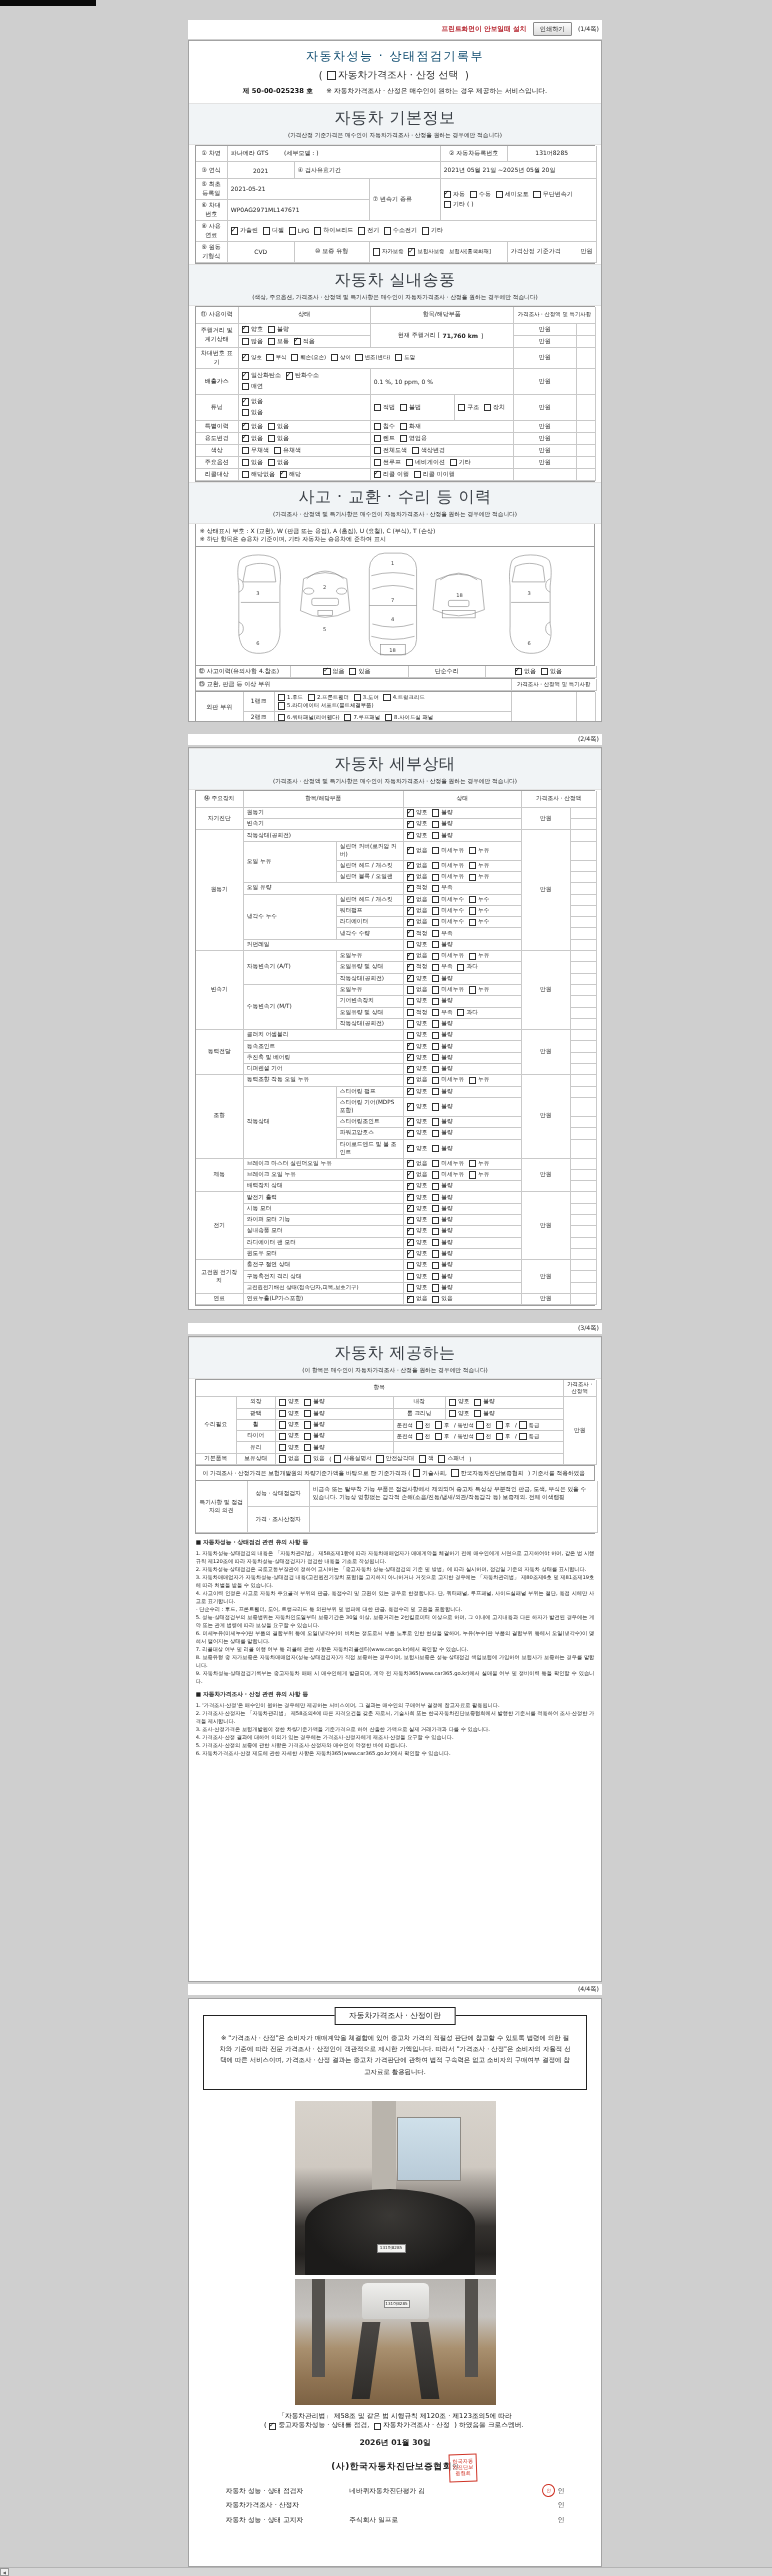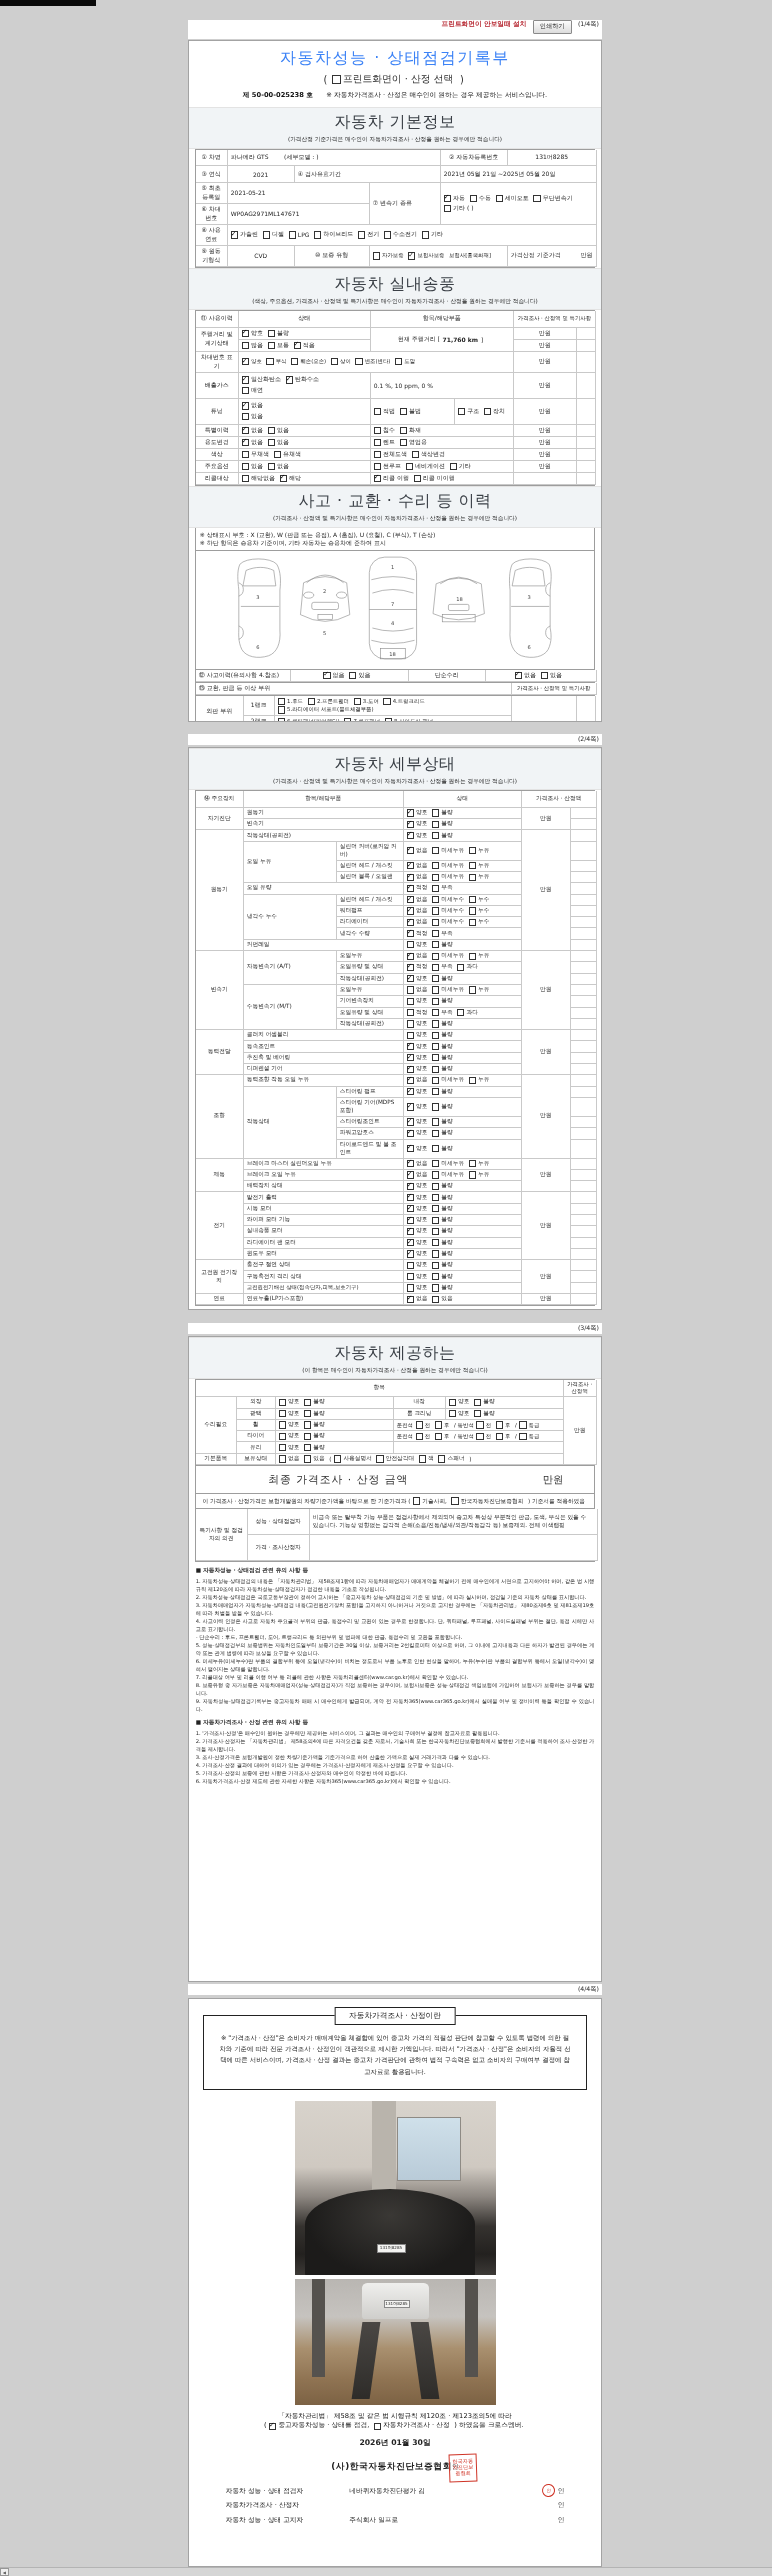--- a/index.html
+++ b/index.html
@@ -1,30 +1,30 @@
 <!DOCTYPE html>
 <html style="font-size:8.2px"><head>
 <meta charset="utf-8">
 <style>
   html,body{margin:0;padding:0}
   body{width:773px;height:2576px;position:relative;background:#cfcfcf;font-family:"DejaVu Sans","Liberation Sans",sans-serif;color:#222;overflow:hidden}
   .black-strip{position:absolute;left:0;top:0;width:96px;height:6.2px;background:#0a0a0a}
   .stage{position:absolute;left:188px;top:0;width:414px}
-  .topbar{position:absolute;top:19.6px;left:0;width:414px;height:19.6px;background:#fff;box-sizing:border-box;display:flex;align-items:flex-start;justify-content:flex-end;gap:6.2px;padding:0 3.1px}
+  .topbar{position:absolute;top:19.6px;left:0;width:414px;height:19.6px;background:#fff;box-sizing:border-box;display:flex;align-items:center;justify-content:flex-end;gap:6.2px;padding:0 3.1px}
   .hint{color:#b5232d;font-weight:bold;font-size:6.7px}
   .printbtn{font-size:6.2px;color:#222;background:linear-gradient(#fdfdfd,#dcdcdc);border:0.5px solid #8a8a8a;padding:1.5px 6.2px;border-radius:1px}
   .pbadge{font-size:6.2px;color:#222}
   .badge-strip{position:absolute;left:0;width:414px;height:11.3px;background:#fff;box-sizing:border-box;display:flex;align-items:center;justify-content:flex-end;padding:0 3.1px;font-size:6.2px}
   .page{position:absolute;left:0;width:414px;background:#fff;border:0.5px solid #a3a3a3;box-sizing:border-box;padding:0 5.7px;overflow:hidden}
   #page1{top:40px;height:682px}
   #page2{top:747px;height:563px}
   #page3{top:1336px;height:646px}
   #page4{top:1998px;height:569px}
   .doc-head{padding-top:7.2px;text-align:center}
-  .doc-title{font-size:16px;letter-spacing:1.5px;color:#3b82f6}
+  .doc-title{font-size:12px;letter-spacing:1.5px;color:#0c4a6e}
   .doc-sub{font-size:9.8px;margin-top:4.1px;color:#2e2e2e;display:flex;justify-content:center;align-items:center;gap:2.1px}
   .doc-no-line{font-size:6.7px;margin:5.2px 0 6.2px;color:#111}
   .doc-no-line b{margin-right:13.4px;font-weight:bold}
   .band{background:#f1f4f6;border-top:0.5px solid #e3e3e3;border-bottom:0.5px solid #e3e3e3;margin:0 -5.7px;text-align:center;padding:4.6px 0 3.6px}
   .band .bt{font-size:16px;color:#3b4047;letter-spacing:0.5px}
   .band .bn{font-size:5.7px;color:#222;margin-top:3.1px}
   .grid{display:grid;border:0.5px solid #9d9d9d;font-size:6px;grid-auto-rows:minmax(11.3px,auto);background:#fff}
   .grid.mt{margin-top:0;border-top:none}
   .gd{border-right:0.5px solid #c9c9c9;border-bottom:0.5px solid #c9c9c9;padding:1px 3.1px;display:flex;align-items:center;min-height:11.3px;box-sizing:border-box;background:#fff}
   .gd.c{justify-content:center;text-align:center}
@@ -88,21 +88,21 @@
     <span class="pbadge">(1/4쪽)</span>
   </div>
 
   <div class="page" id="page1">
     <div class="doc-head">
       <div class="doc-title">자동차성능 · 상태점검기록부</div>
       <div class="doc-sub bigopt">
           <span class="sep">(   </span>
           <span class="opt">
             <span class="cb"></span>
-            <span>프린트화면이 · 산정 선택</span>
+            <span>자동차가격조사 · 산정 선택</span>
           </span>
           <span class="sep">   )</span>
         </div>
       <div class="doc-no-line"><b>제   50-00-025238   호</b><span>※ 자동차가격조사 · 산정은 매수인이 원하는 경우 제공하는 서비스입니다.</span></div>
     </div>
 
     <div class="band">
       <div class="bt">자동차 기본정보</div>
       <div class="bn">(가격산정 기준가격은 매수인이 자동차가격조사 · 산정을 원하는 경우에만 적습니다)</div>
     </div>
@@ -1429,24 +1429,20 @@
             <span>잭</span>
           </span>
           <span class="opt">
             <span class="cb"></span>
             <span>스패너</span>
           </span>
           <span class="sep">)</span>
         </div>
     </div>
 
-    <div class="finalrow">
-      <span class="fl">최종 가격조사 · 산정 금액</span>
-      <span class="fu">만원</span>
-    </div>
     <div class="basisrow">
         <span class="sep">이 가격조사 · 산정가격은 보험개발원의 차량기준가액을 바탕으로 한 기준가격과 (</span>
         <span class="opt">
           <span class="cb"></span>
           <span>기술사회,</span>
         </span>
         <span class="opt">
           <span class="cb"></span>
           <span>한국자동차진단보증협회</span>
         </span>

